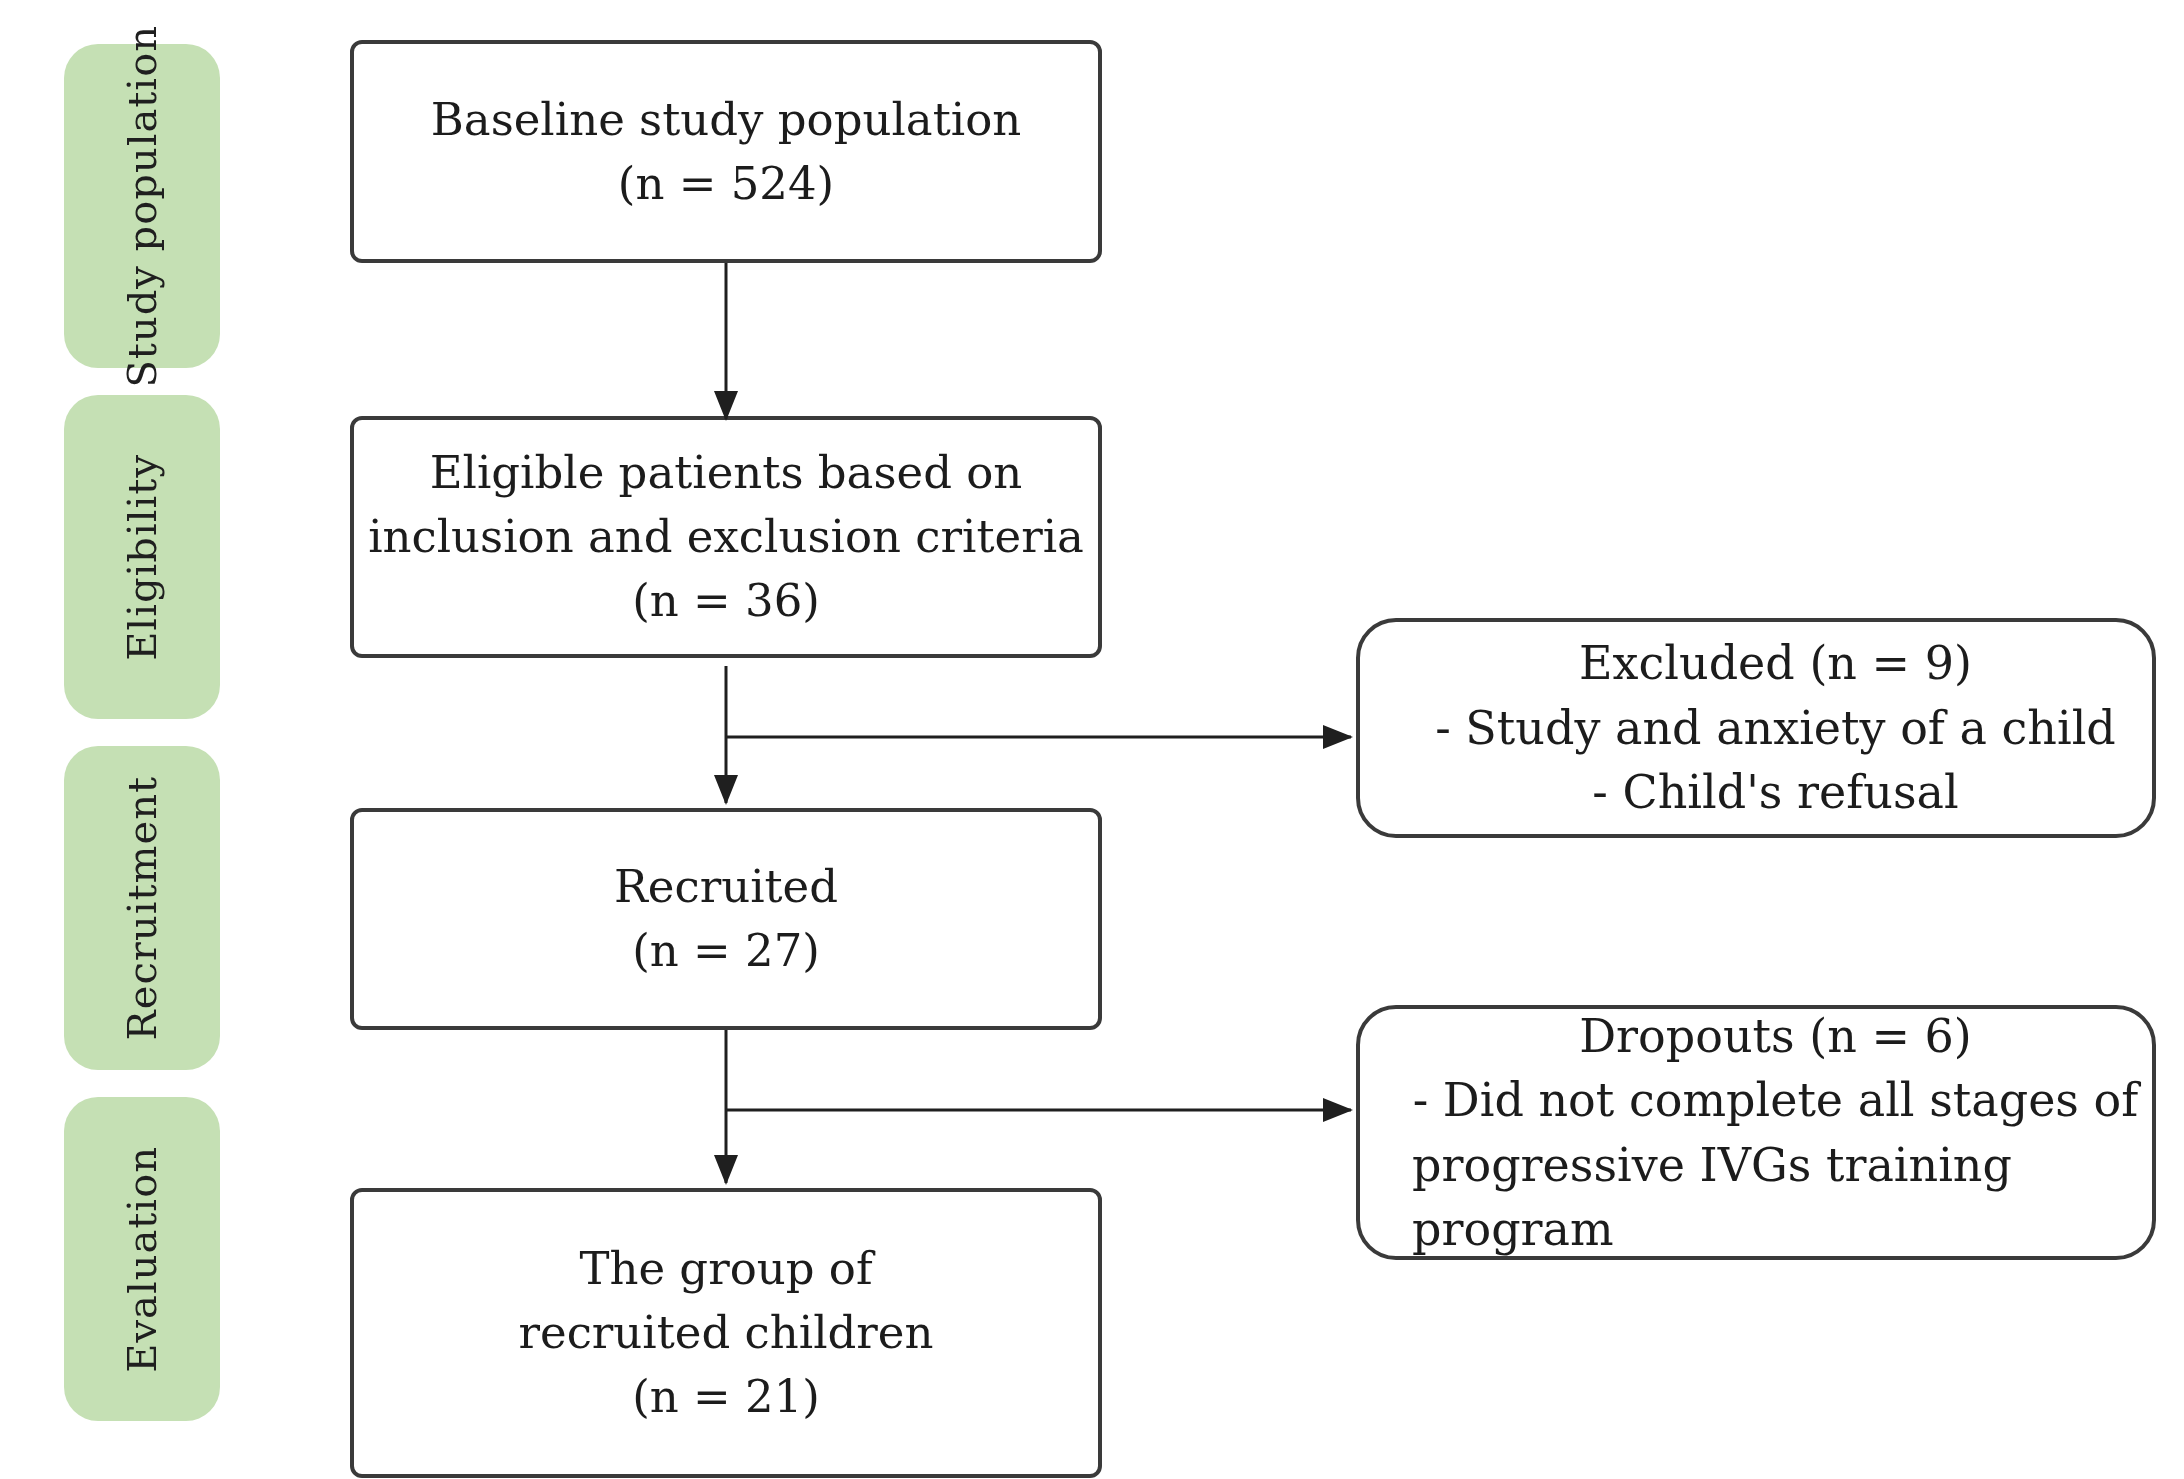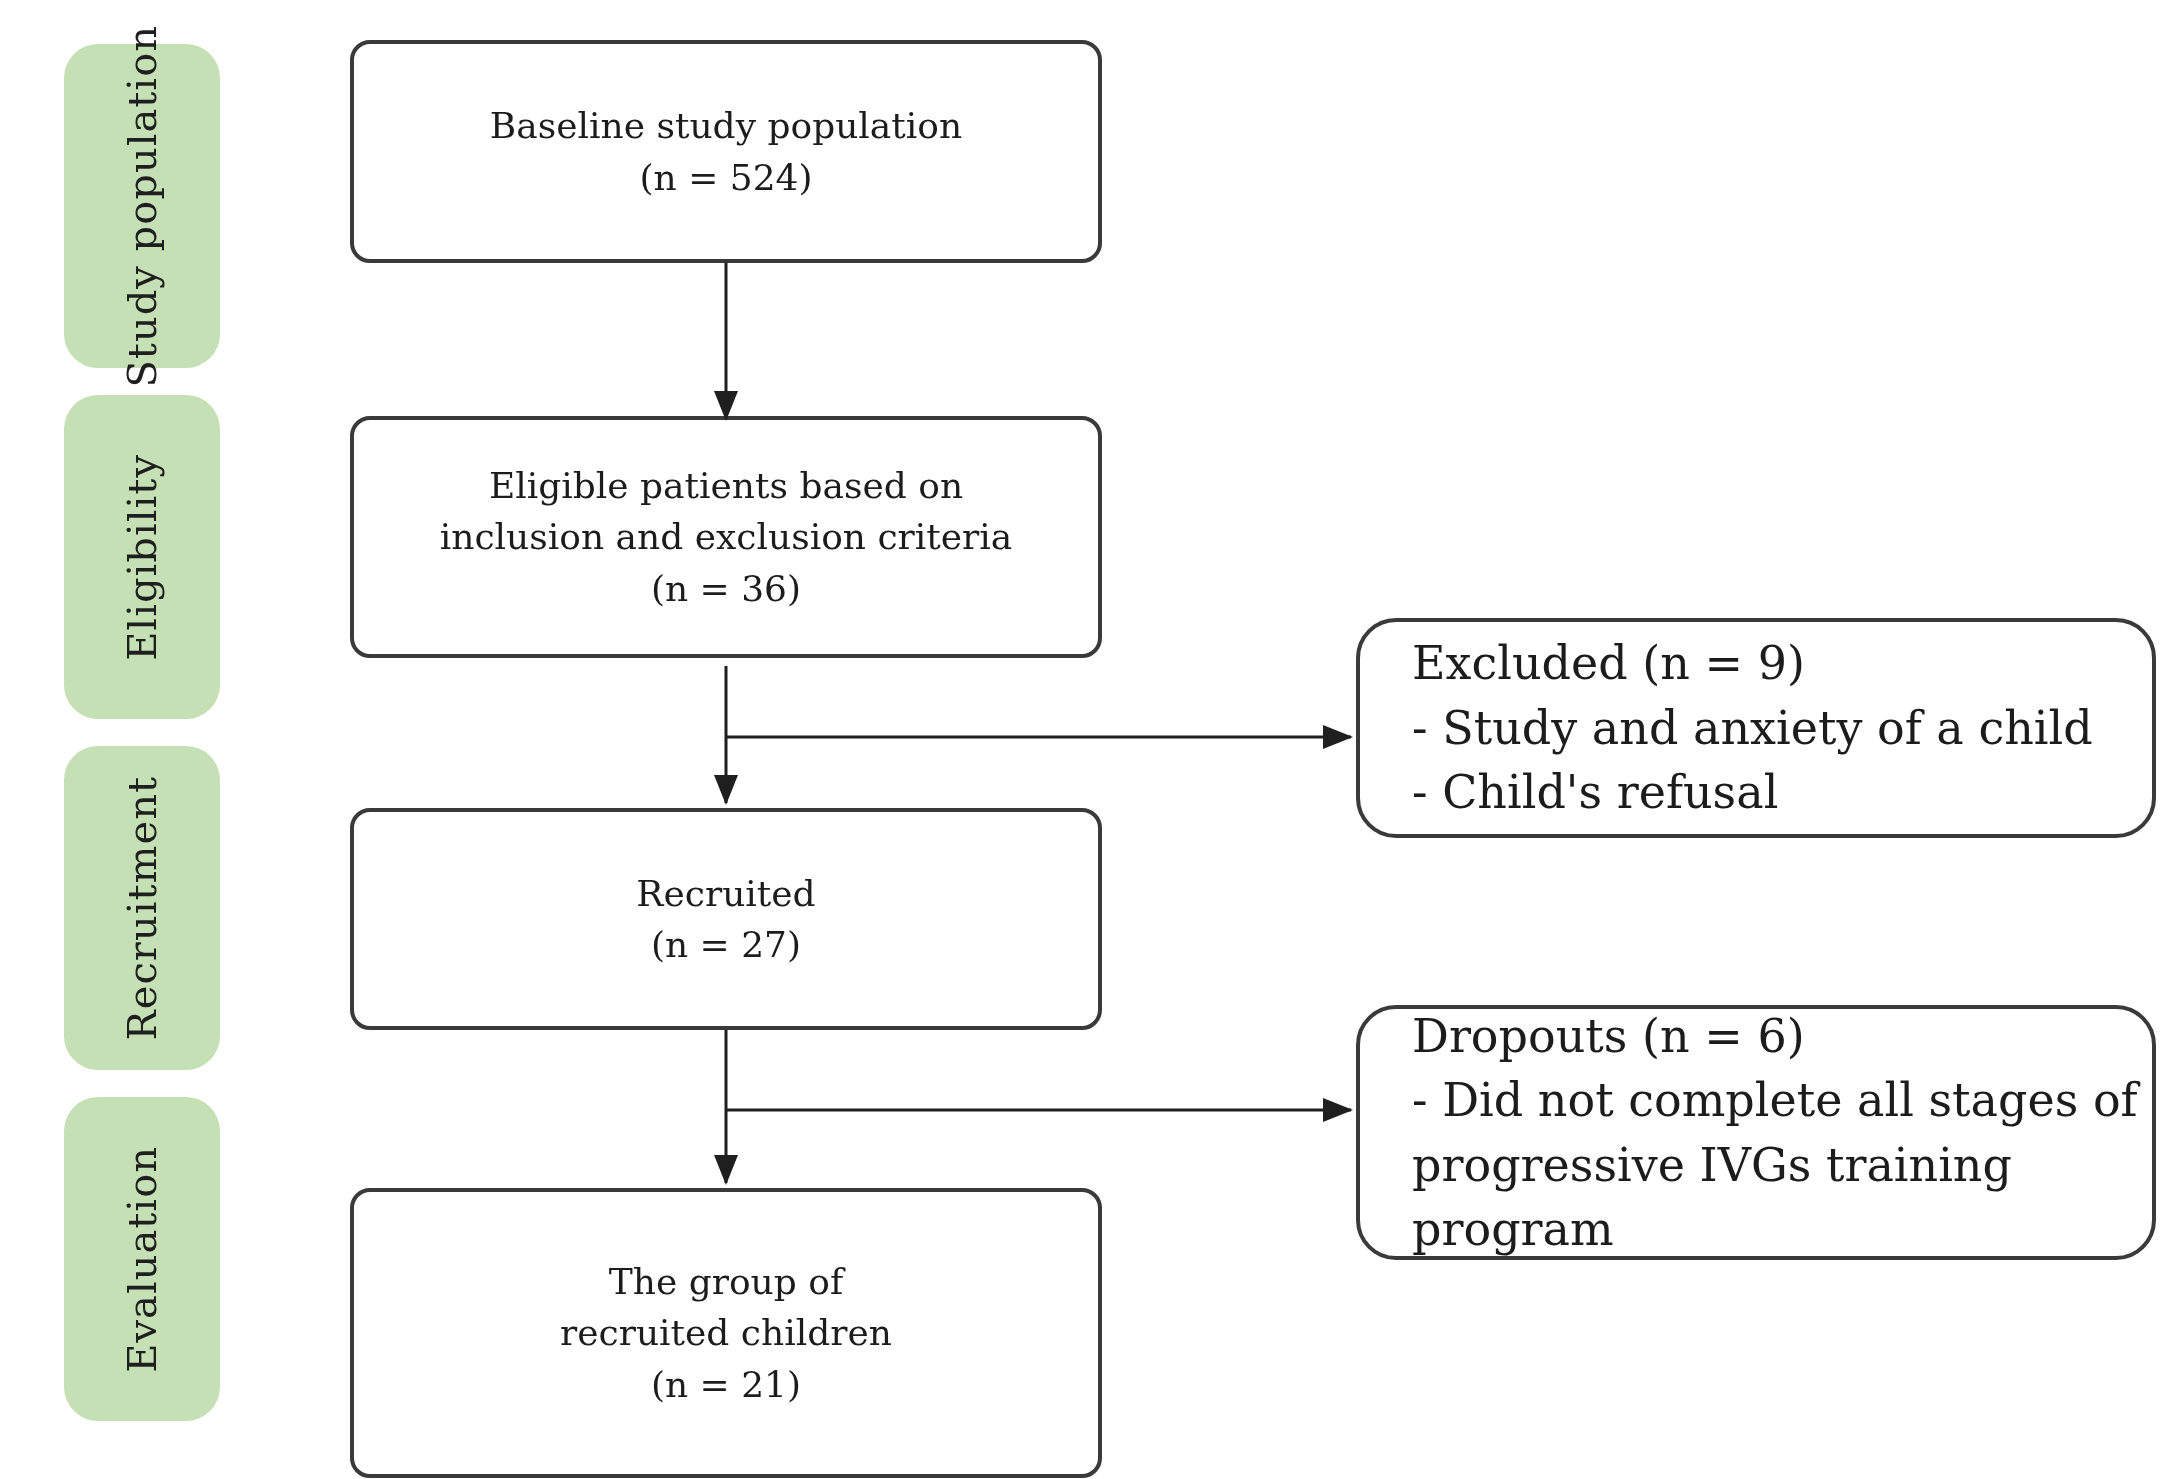--- a/index.html
+++ b/index.html
@@ -37,41 +37,41 @@
     color: #1f1f1f;
   }
   
   .fbox {
     position: absolute;
     left: 350px;
     width: 752px;
     box-sizing: border-box;
     background: #ffffff;
     border: 4px solid #3a3a3a;
-    border-radius: 20px;
+    border-radius: 12px;
     display: flex;
     flex-direction: column;
     align-items: center;
     justify-content: center;
     text-align: center;
-    font-size: 36px;
+    font-size: 45px;
     line-height: 1.42;
   }
   
   .sbox {
     position: absolute;
     left: 1356px;
     width: 800px;
     box-sizing: border-box;
     background: #ffffff;
     border: 4px solid #3a3a3a;
     border-radius: 40px;
     display: flex;
     flex-direction: column;
-    align-items: flex-start;
+    align-items: center;
     justify-content: center;
     text-align: left;
     font-size: 46px;
     line-height: 1.40;
     padding: 10px 13px 10px 52px;
   }
   .line { display: block; }
   svg.connectors {
     position: absolute;
     top: 0;

